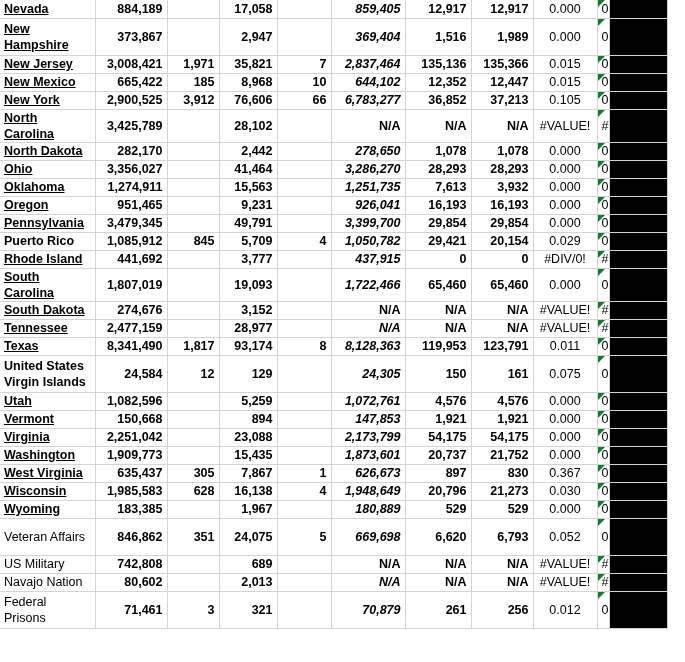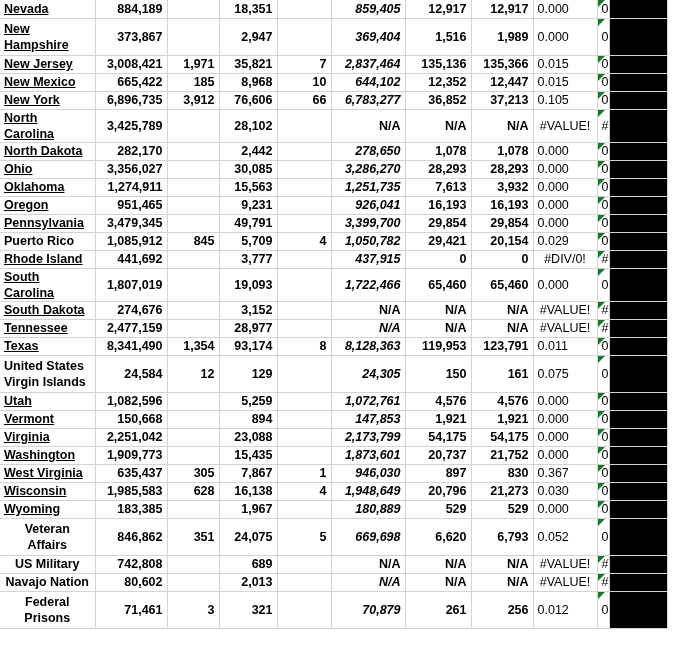--- a/index.html
+++ b/index.html
@@ -55,39 +55,38 @@
     font-weight: bold;
     color: #000;
   }
   td.name .nm {
     display: inline;
   }
   td.name.u .nm {
     text-decoration: underline;
   }
   td.name.plain {
-    font-weight: bold;
-    text-align: center;
+    font-weight: normal;
   }
   td.name.plain .nm {
     text-decoration: none;
   }
   td.name.boldnu .nm {
     text-decoration: none;
   }
 
   td.num {
     text-align: right;
     font-weight: bold;
   }
   td.num.ital {
     font-style: italic;
   }
   td.ratio {
-    text-align: left;
+    text-align: center;
     font-weight: normal;
   }
   td.err {
     text-align: center;
     font-weight: normal;
   }
   td.flagcell {
     position: relative;
   }
   td.flagcell .flag {
@@ -127,21 +126,21 @@
         <col class="c-num7">
       <col class="c-num8">
         <col class="c-black">
         <col class="c-tail">
     </colgroup>
     <tbody>
         <tr>
           <td class="name u"><span class="nm">Nevada</span></td>
           <td class="num"><span>884,189</span></td>
           <td class="num"><span></span></td>
-          <td class="num"><span>18,351</span></td>
+          <td class="num"><span>17,058</span></td>
           <td class="num"><span></span></td>
           <td class="num ital"><span>859,405</span></td>
           <td class="num"><span>12,917</span></td>
           <td class="num"><span>12,917</span></td>
           <td class="ratio"><span>0.000</span></td>
           <td class="ratio flagcell"><span class="flag"></span><span>0.001</span></td>
           <td class="blackcol"></td>
           <td class="tailcol"></td>
         </tr>
         <tr class="tall">
@@ -181,21 +180,21 @@
           <td class="num ital"><span>644,102</span></td>
           <td class="num"><span>12,352</span></td>
           <td class="num"><span>12,447</span></td>
           <td class="ratio"><span>0.015</span></td>
           <td class="ratio flagcell"><span class="flag"></span><span>0.009</span></td>
           <td class="blackcol"></td>
           <td class="tailcol"></td>
         </tr>
         <tr>
           <td class="name u"><span class="nm">New York</span></td>
-          <td class="num"><span>6,896,735</span></td>
+          <td class="num"><span>2,900,525</span></td>
           <td class="num"><span>3,912</span></td>
           <td class="num"><span>76,606</span></td>
           <td class="num"><span>66</span></td>
           <td class="num ital"><span>6,783,277</span></td>
           <td class="num"><span>36,852</span></td>
           <td class="num"><span>37,213</span></td>
           <td class="ratio"><span>0.105</span></td>
           <td class="ratio flagcell"><span class="flag"></span><span>0.080</span></td>
           <td class="blackcol"></td>
           <td class="tailcol"></td>
@@ -225,21 +224,21 @@
           <td class="num"><span>1,078</span></td>
           <td class="ratio"><span>0.000</span></td>
           <td class="ratio flagcell"><span class="flag"></span><span>0.000</span></td>
           <td class="blackcol"></td>
           <td class="tailcol"></td>
         </tr>
         <tr>
           <td class="name u"><span class="nm">Ohio</span></td>
           <td class="num"><span>3,356,027</span></td>
           <td class="num"><span></span></td>
-          <td class="num"><span>30,085</span></td>
+          <td class="num"><span>41,464</span></td>
           <td class="num"><span></span></td>
           <td class="num ital"><span>3,286,270</span></td>
           <td class="num"><span>28,293</span></td>
           <td class="num"><span>28,293</span></td>
           <td class="ratio"><span>0.000</span></td>
           <td class="ratio flagcell"><span class="flag"></span><span>0.006</span></td>
           <td class="blackcol"></td>
           <td class="tailcol"></td>
         </tr>
         <tr>
@@ -350,21 +349,21 @@
           <td class="num"><span>N/A</span></td>
           <td class="num"><span>N/A</span></td>
           <td class="err"><span>#VALUE!</span></td>
           <td class="err flagcell"><span class="flag"></span><span>#VALUE!</span></td>
           <td class="blackcol"></td>
           <td class="tailcol"></td>
         </tr>
         <tr>
           <td class="name u"><span class="nm">Texas</span></td>
           <td class="num"><span>8,341,490</span></td>
-          <td class="num"><span>1,354</span></td>
+          <td class="num"><span>1,817</span></td>
           <td class="num"><span>93,174</span></td>
           <td class="num"><span>8</span></td>
           <td class="num ital"><span>8,128,363</span></td>
           <td class="num"><span>119,953</span></td>
           <td class="num"><span>123,791</span></td>
           <td class="ratio"><span>0.011</span></td>
           <td class="ratio flagcell"><span class="flag"></span><span>0.010</span></td>
           <td class="blackcol"></td>
           <td class="tailcol"></td>
         </tr>
@@ -437,21 +436,21 @@
           <td class="ratio flagcell"><span class="flag"></span><span>0.004</span></td>
           <td class="blackcol"></td>
           <td class="tailcol"></td>
         </tr>
         <tr>
           <td class="name u"><span class="nm">West Virginia</span></td>
           <td class="num"><span>635,437</span></td>
           <td class="num"><span>305</span></td>
           <td class="num"><span>7,867</span></td>
           <td class="num"><span>1</span></td>
-          <td class="num ital"><span>946,030</span></td>
+          <td class="num ital"><span>626,673</span></td>
           <td class="num"><span>897</span></td>
           <td class="num"><span>830</span></td>
           <td class="ratio"><span>0.367</span></td>
           <td class="ratio flagcell"><span class="flag"></span><span>0.245</span></td>
           <td class="blackcol"></td>
           <td class="tailcol"></td>
         </tr>
         <tr>
           <td class="name u"><span class="nm">Wisconsin</span></td>
           <td class="num"><span>1,985,583</span></td>

